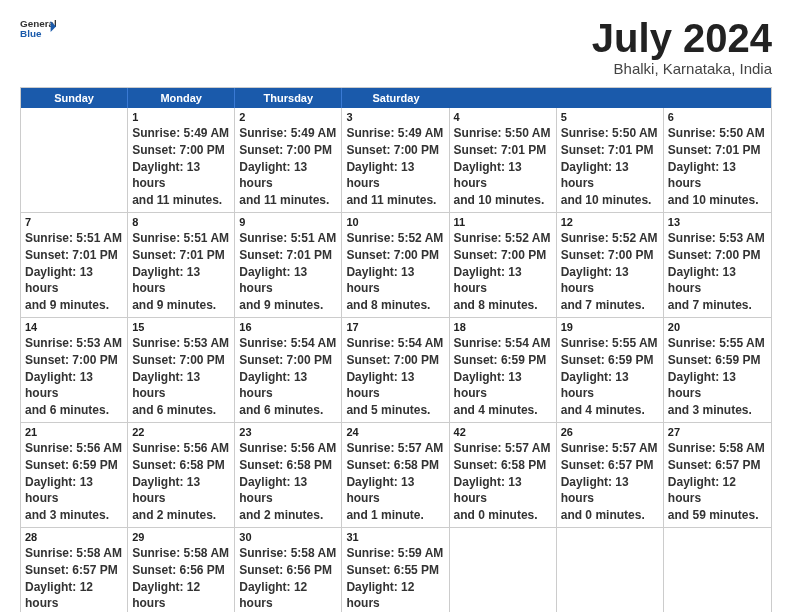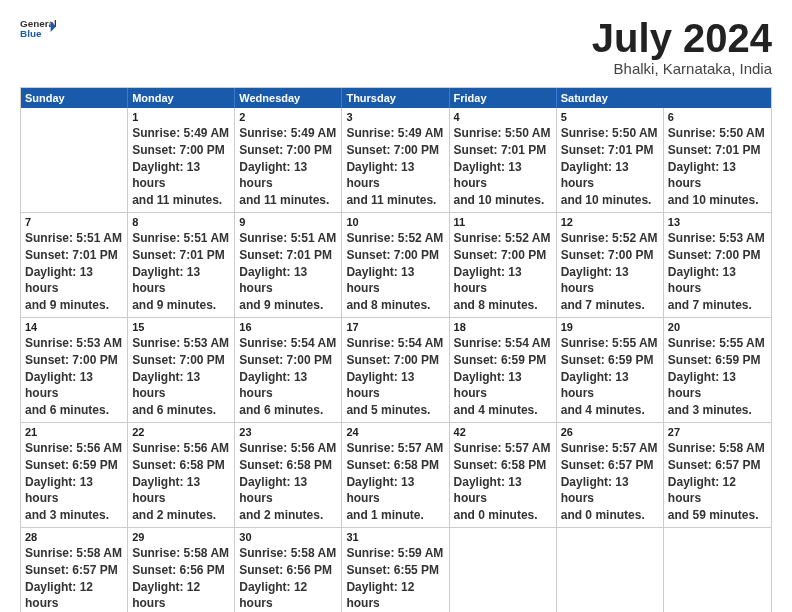--- a/index.html
+++ b/index.html
@@ -52,20 +52,21 @@
     .cal-header {
       display: grid;
       grid-template-columns: repeat(7, 1fr);
       background: #1a5aab;
     }
     .cal-header-cell {
       color: #fff;
       font-size: 11px;
       font-weight: bold;
       padding: 4px 4px;
+      text-align: center;
       border-right: 1px solid #3a7ad4;
     }
     .cal-header-cell:last-child { border-right: none; }
     .cal-body {
       flex: 1;
       display: grid;
       grid-template-rows: repeat(5, 1fr);
     }
     .cal-week {
       display: grid;
@@ -112,23 +113,21 @@
     <div class="title-block">
       <div class="title-month">July 2024</div>
       <div class="title-location">Bhalki, Karnataka, India</div>
     </div>
   </div>
 
   <div class="calendar">
     <div class="cal-header">
     <div class="cal-header-cell">Sunday</div>
         <div class="cal-header-cell">Monday</div>
-        <div class="cal-header-cell">Wednesday</div>
         <div class="cal-header-cell">Thursday</div>
-        <div class="cal-header-cell">Friday</div>
         <div class="cal-header-cell">Saturday</div>
       </div>
     <div class="cal-body">
     <div class="cal-week">
           <div class="cal-cell empty"></div>
           <div class="cal-cell">
             <span class="day-num">1</span>
             <div class="day-info">Sunrise: 5:49 AM<br>Sunset: 7:00 PM<br>Daylight: 13 hours<br>and 11 minutes.</div>
           </div>
           <div class="cal-cell">

